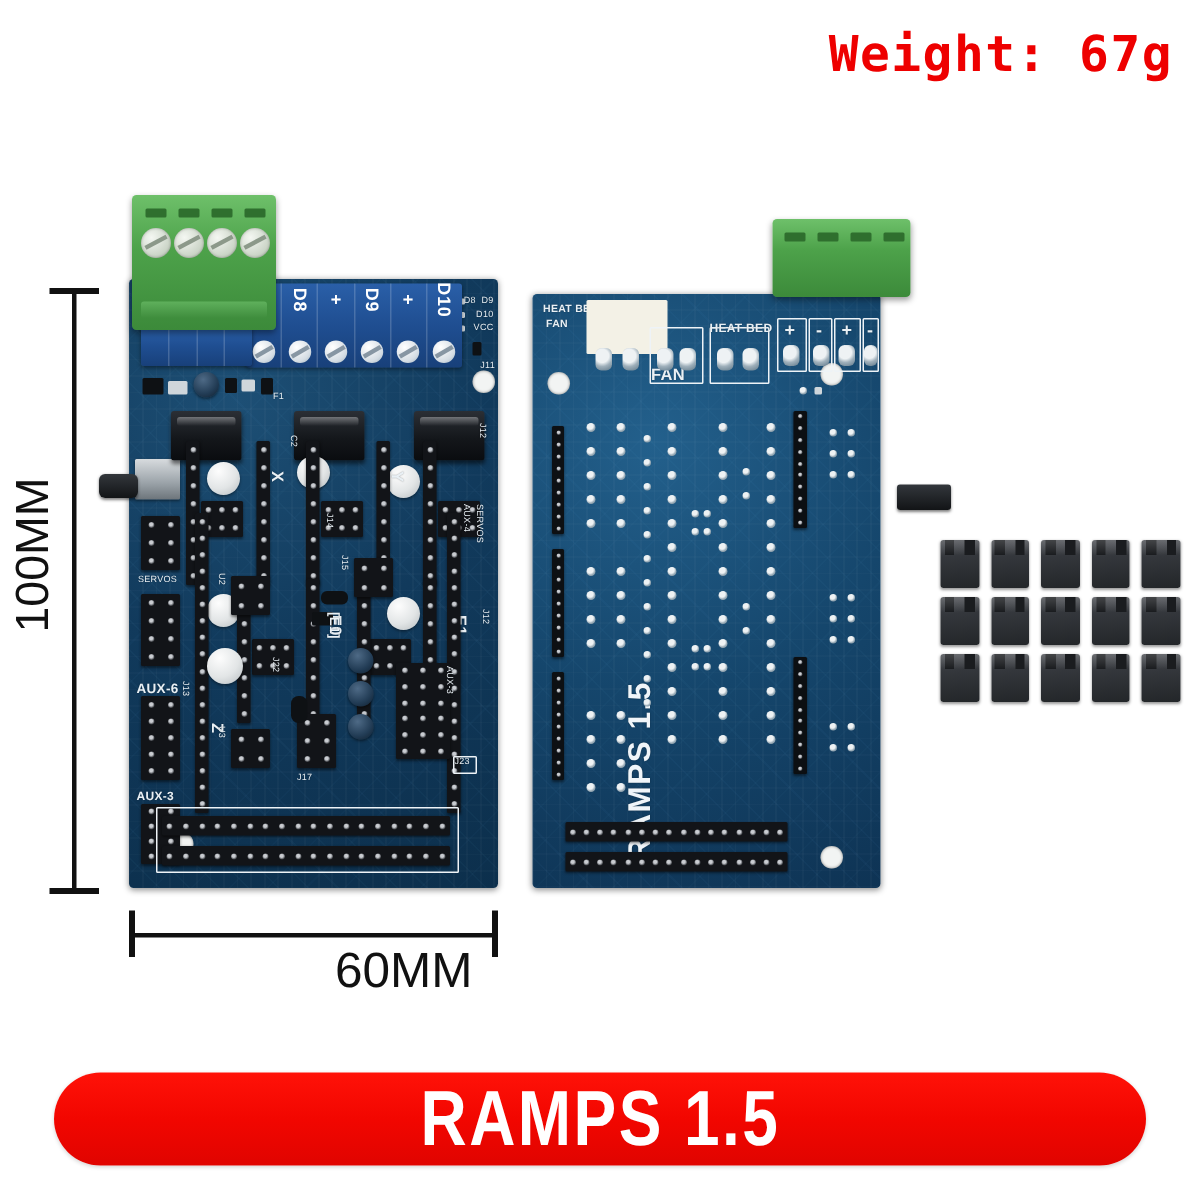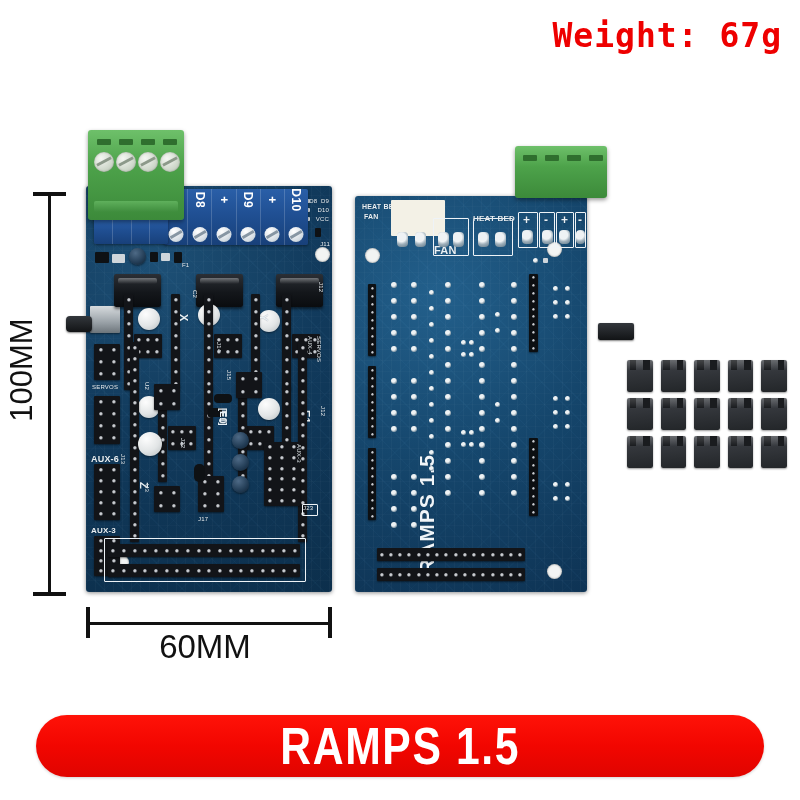--- a/index.html
+++ b/index.html
@@ -20,21 +20,21 @@
   .dim-line-h{position:absolute;background:#111;height:3px;}
   .dim-tick-v{position:absolute;background:#111;width:4px;}
 
   #dim-height-label{
     position:absolute;left:-33px;top:352px;width:110px;
     transform:rotate(-90deg);
     font-size:31px;font-weight:400;color:#111;text-align:center;
     letter-spacing:0px;
   }
   #dim-width-label{
-    position:absolute;left:95px;top:628px;width:220px;text-align:center;
+    position:absolute;left:95px;top:628px;width:220px;text-align:right;
     font-size:33px;color:#111;
   }
 
   
   .pcb{position:absolute;border-radius:3px;overflow:hidden;}
   .pcb-front{
     left:86px;top:186px;width:246px;height:406px;
     background:
       radial-gradient(circle at 30% 20%, #1d4f75 0%, #113a5c 45%, #0c2f4c 100%);
     box-shadow:0 1px 4px rgba(0,0,0,.45);

